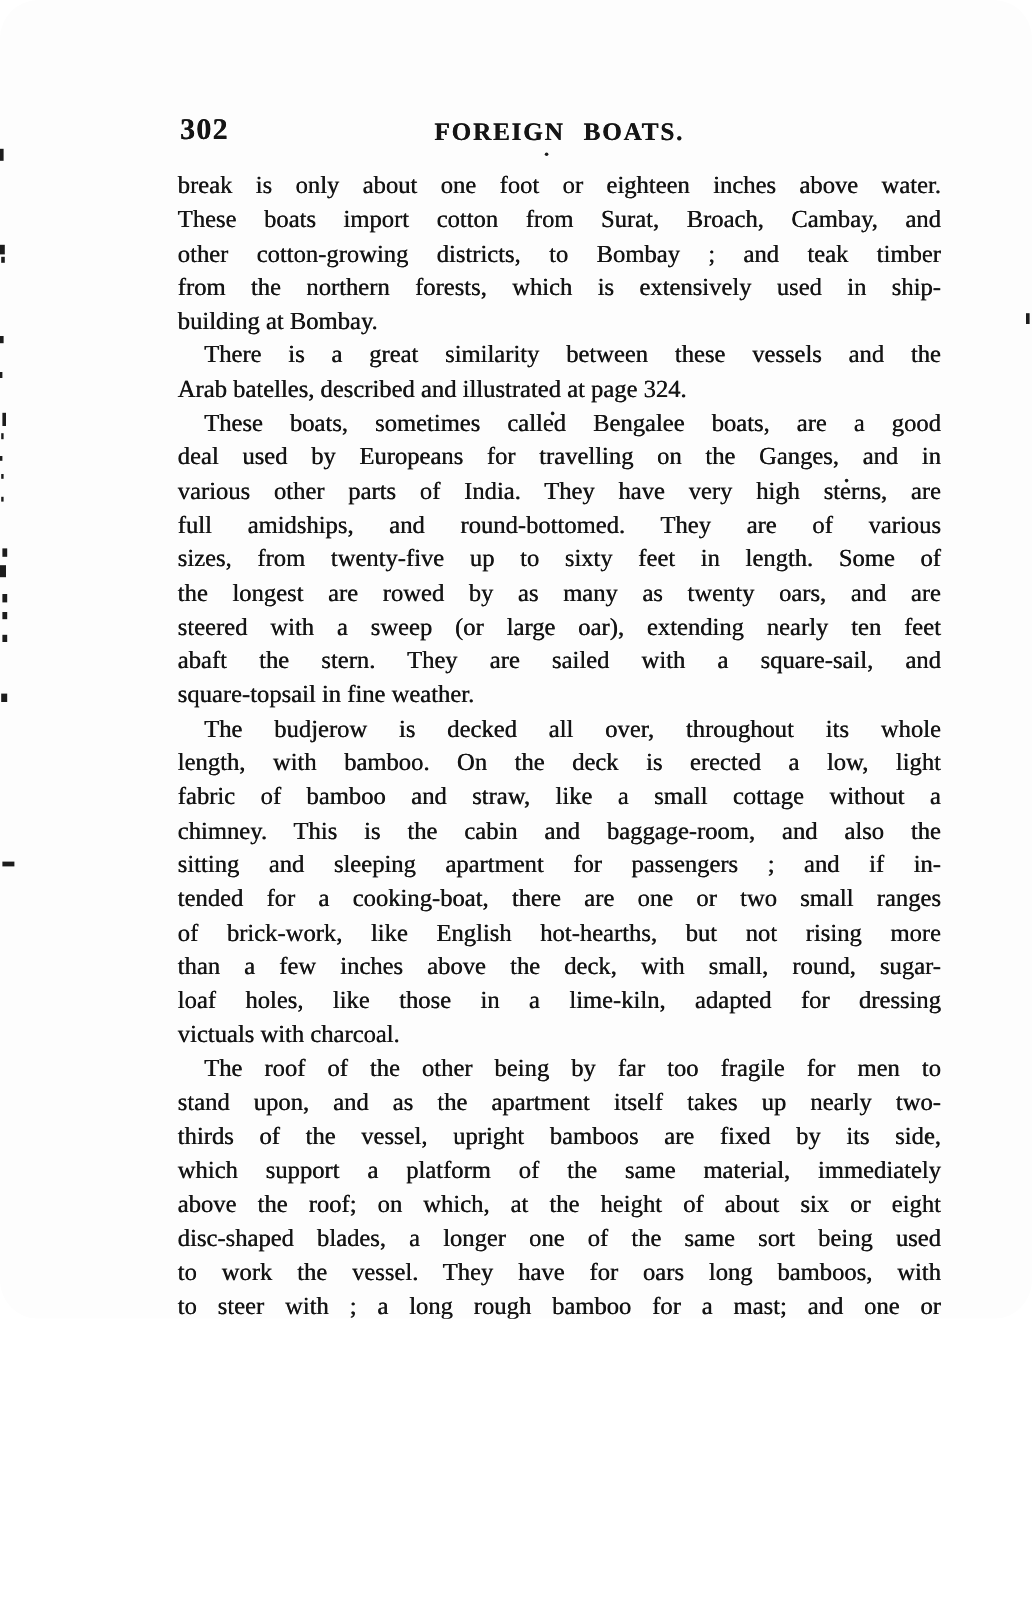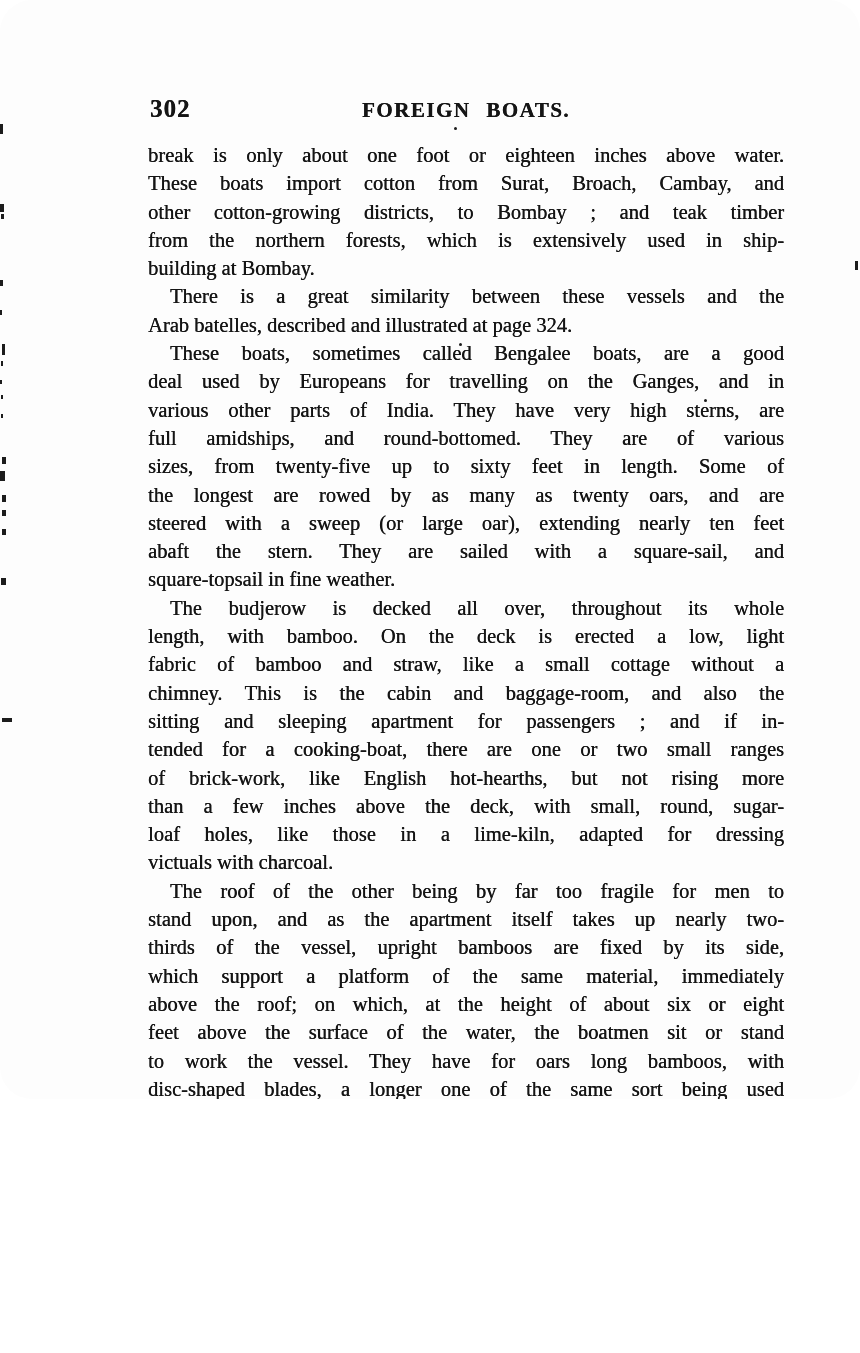--- a/index.html
+++ b/index.html
@@ -118,23 +118,22 @@
       <div class="line">tended for a cooking-boat, there are one or two small ranges</div>
       <div class="line">of brick-work, like English hot-hearths, but not rising more</div>
       <div class="line">than a few inches above the deck, with small, round, sugar-</div>
       <div class="line">loaf holes, like those in a lime-kiln, adapted for dressing</div>
       <div class="line endline">victuals with charcoal.</div>
       <div class="line indent">The roof of the other being by far too fragile for men to</div>
       <div class="line">stand upon, and as the apartment itself takes up nearly two-</div>
       <div class="line">thirds of the vessel, upright bamboos are fixed by its side,</div>
       <div class="line">which support a platform of the same material, immediately</div>
       <div class="line">above the roof; on which, at the height of about six or eight</div>
-      <div class="line">feet above the surface of the water, the boatmen sit or stand</div>
+      <div class="line">disc-shaped blades, a longer one of the same sort being used</div>
       <div class="line">to work the vessel.  They have for oars long bamboos, with</div>
-      <div class="line">disc-shaped blades, a longer one of the same sort being used</div>
       <div class="line">to steer with ; a long rough bamboo for a mast; and one or</div>
     </div>
 
   <div class="watermark">
     <span class="wm-prefix">Digitized by</span>
     <span class="wm-brand">Google</span>
   </div>
 
 <div class="speck" style="left: 0px; top: 0px; width: 3px; height: 7px;"></div>
     <div class="speck" style="left: 0px; top: 124px; width: 3px; height: 10px;"></div>

